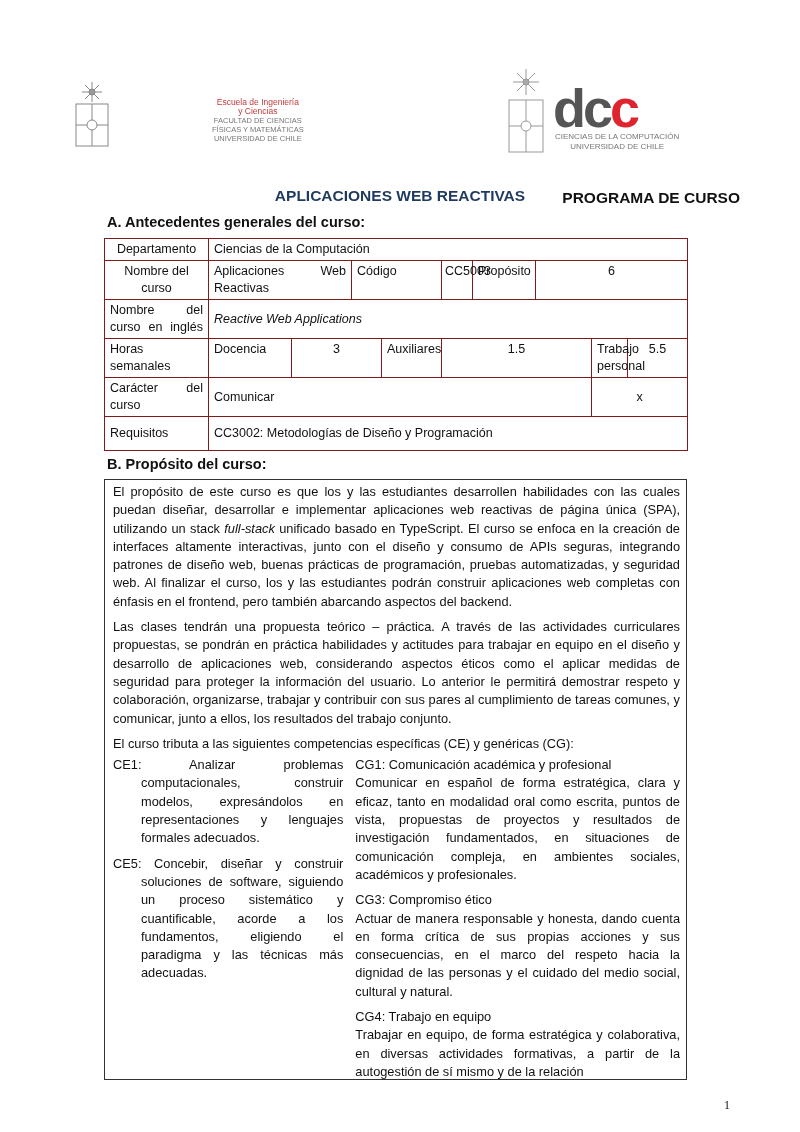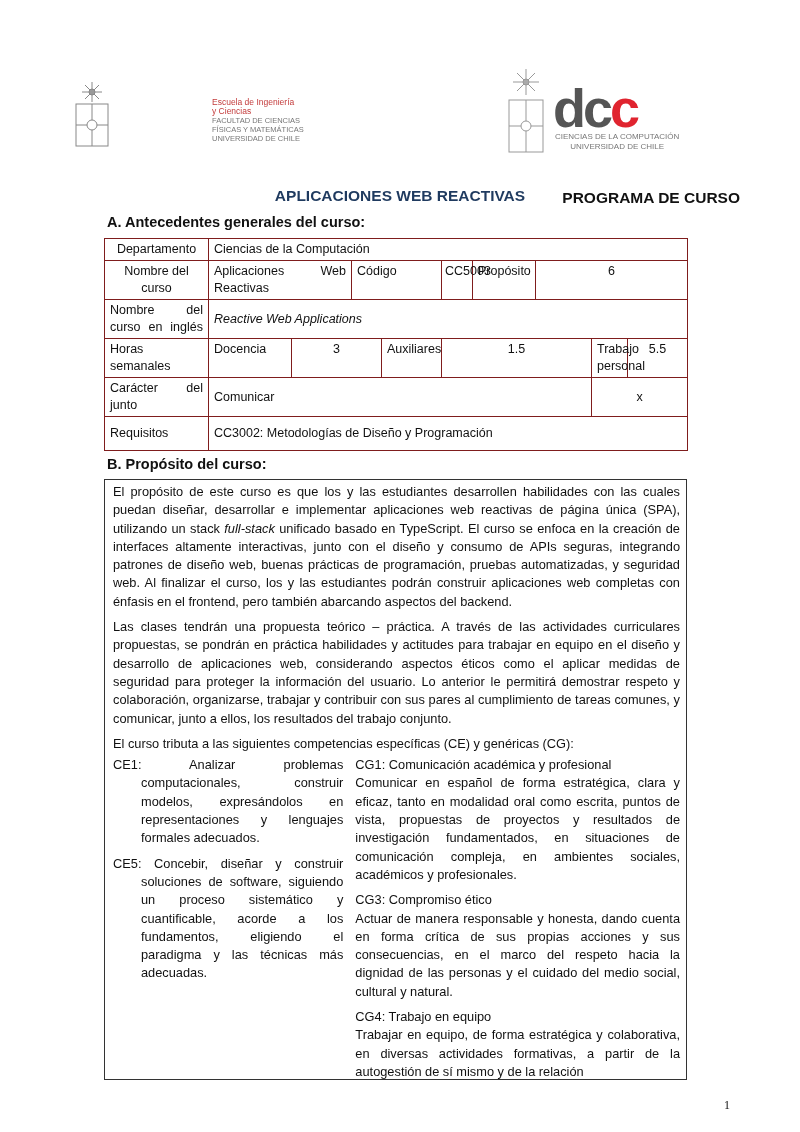--- a/index.html
+++ b/index.html
@@ -6,21 +6,21 @@
   body { width:800px; height:1132px; position:relative; overflow:hidden;
          font-family:"Liberation Sans", sans-serif; color:#111; }
   .page { position:absolute; left:0; top:0; width:800px; height:1132px; background:#fff; }
 
   
   .logo-fcfm { position:absolute; left:72px; top:82px; width:240px; height:70px; }
   .logo-dcc  { position:absolute; left:505px; top:68px; width:180px; height:90px;text-align:center; }
   .crest { position:absolute; }
   .fcfm-text { position:absolute; left:50px; top:6px; font-size:52px; font-weight:bold; color:#555; letter-spacing:-3px; line-height:60px; }
   .fcfm-text .f2 { color:#d9232e; }
-  .fcfm-sub { position:absolute; left:140px; top:16px; font-size:7.5px; line-height:9px; color:#777; }
+  .fcfm-sub { position:absolute; left:140px; top:16px; font-size:7.5px; line-height:9px; color:#777;text-align:center; }
   .fcfm-sub .red { color:#c33b3b; font-size:8.5px; }
   .dcc-text { position:absolute; left:48px; top:12px; font-size:54px; font-weight:bold; color:#555; letter-spacing:-3px; line-height:56px; }
   .dcc-text .c2 { color:#e0242f; }
   .dcc-sub { position:absolute; left:50px; top:64px; font-size:8px; line-height:10px; color:#777; white-space:nowrap; }
 
   
   .title1 { position:absolute; left:0; width:740px; top:165px; text-align:right;
             font-size:15.5px; font-weight:bold; color:#111;margin-top:24px; }
   .title2 { position:absolute; left:0; width:800px; top:187px; text-align:center;
             font-size:15.5px; font-weight:bold; color:#1f3a5f; }
@@ -146,21 +146,21 @@
       <td>Horas semanales</td>
       <td>Docencia</td>
       <td colspan="2" class="c">3</td>
       <td colspan="1">Auxiliares</td>
       <td colspan="3" class="c">1.5</td>
       <td colspan="1">Trabajo personal</td>
       <td colspan="1" class="c">5.5</td>
     </tr>
     <tr>
       <td>
-            <span class="j" style="display:block">Carácter del junto</span>
+            <span class="j" style="display:block">Carácter del curso</span>
           </td>
       <td colspan="7" class="mid">Comunicar</td>
       <td colspan="2" class="c mid">x</td>
     </tr>
     <tr style="height:34px">
       <td class="mid">Requisitos</td>
       <td colspan="9" class="mid">CC3002: Metodologías de Diseño y Programación</td>
     </tr>
   </tbody>
     </table>

